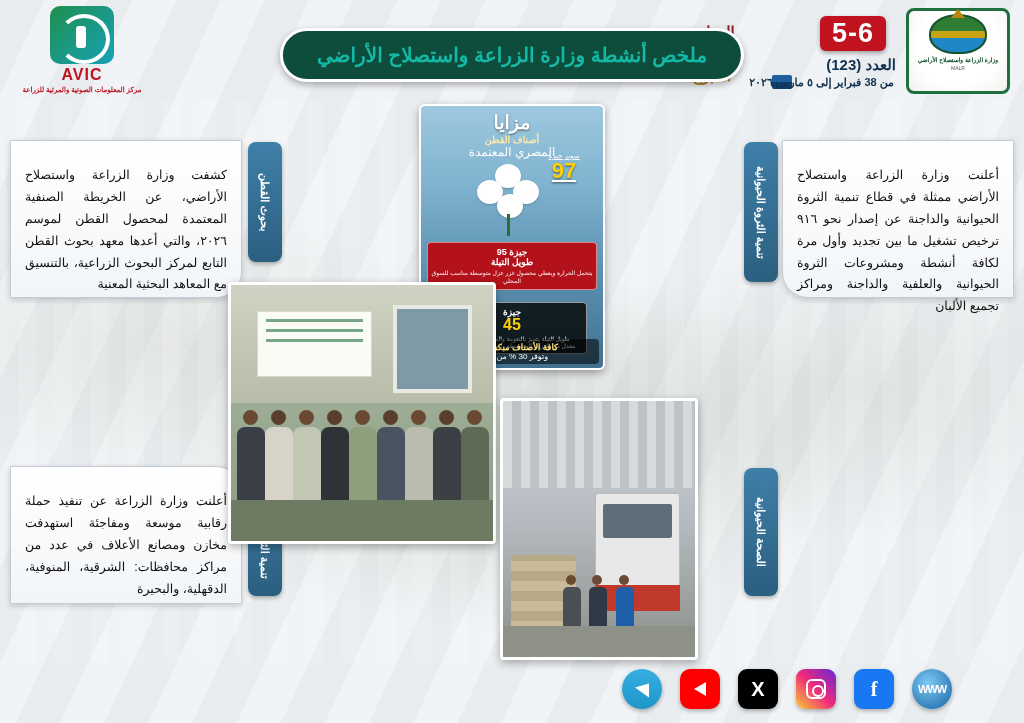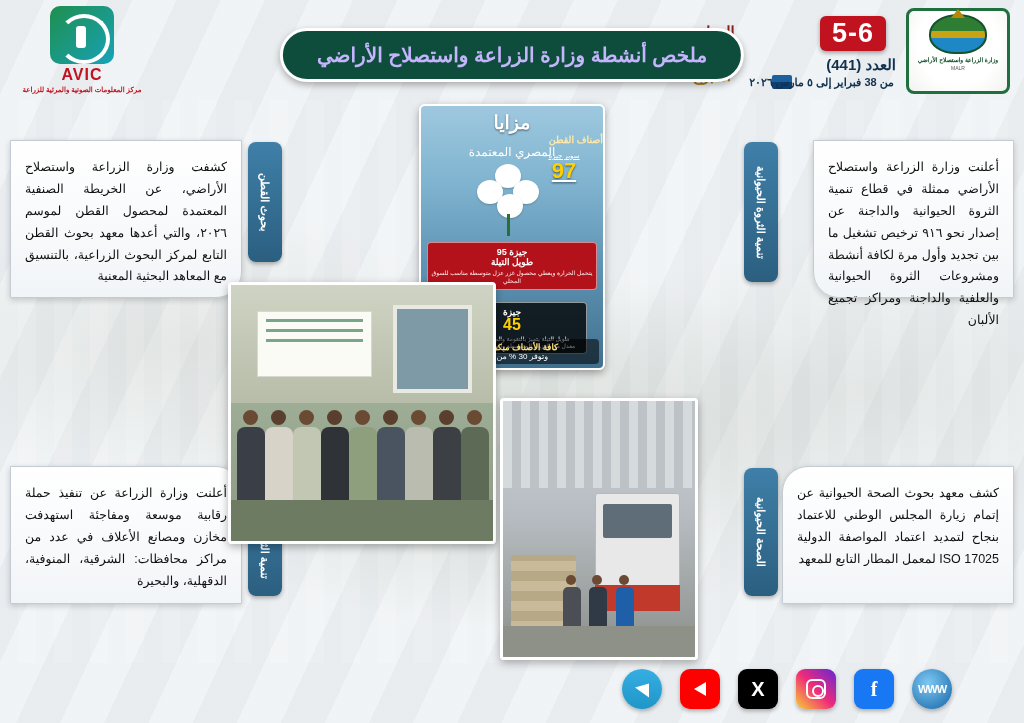--- a/index.html
+++ b/index.html
@@ -80,21 +80,21 @@
   }
   .agri-week .t1 { font-size: 15px; font-weight: bold; color: #8a1c1c; }
   .agri-week .t2 { font-size: 15px; font-weight: bold; color: #b07b12; }
   .agri-week .leaf {
     width: 30px; height: 22px; background: #2e8b3d;
     border-radius: 0 60% 0 60%; transform: rotate(-18deg); margin: 2px 0;
   }
 
   .title-pill {
     position: absolute; top: 28px; left: 50%; transform: translateX(-50%);
-    background: #0e4d3c; color: #c4b5fd; border: 3px solid #ffffff;
+    background: #0e4d3c; color: #14b8a6; border: 3px solid #ffffff;
     border-radius: 30px; padding: 12px 34px;
     font-size: 20px; font-weight: bold; white-space: nowrap;
     box-shadow: 0 3px 7px rgba(0,0,0,.3);
   }
 
   .logo-avic {
     position: absolute; top: 6px; left: 16px; width: 132px; height: 96px;
     display: flex; flex-direction: column; align-items: center; justify-content: flex-start;
   }
   .logo-avic .mark {
@@ -123,41 +123,41 @@
     box-shadow: 0 2px 4px rgba(0,0,0,.3);
     padding: 6px 0;
   }
 
   
   .panel {
     position: absolute;
     background: linear-gradient(180deg, #ffffff 0%, #f2f5f8 100%);
     border: 1px solid #c3ccd4;
     box-shadow: 0 2px 6px rgba(0,0,0,.18);
-    padding: 16px 14px;
+    padding: 24px 14px;
     font-size: 12.5px; line-height: 1.75; color: #111;
     text-align: justify;
   }
   .panel.corner-l { border-radius: 0 0 0 26px; }
   .panel.corner-r { border-radius: 0 0 26px 0; }
   .panel.corner-tl { border-radius: 26px 0 0 0; }
   .panel.corner-tr { border-radius: 0 26px 0 0; }
 
   
   .cotton {
     position: absolute; left: 50%; transform: translateX(-50%); top: 104px;
     width: 186px; height: 266px; border-radius: 6px; overflow: hidden;
     border: 2px solid #ffffff;
     background: linear-gradient(180deg, #9ec8df 0%, #7fb3cf 30%, #5f94b4 60%, #41708f 100%);
     box-shadow: 0 3px 8px rgba(0,0,0,.35);
     color:#fff;
   }
   .cotton .hdr { text-align:center; padding-top:5px; }
   .cotton .hdr .h1 { font-size: 19px; font-weight: bold; color:#ffffff; text-shadow:0 1px 2px #00000088;}
-  .cotton .hdr .h2 { font-size: 9.5px; color:#ffe9a8; font-weight:bold;text-align:right; }
+  .cotton .hdr .h2 { font-size: 9.5px; color:#ffe9a8; font-weight:bold; }
   .cotton .hdr .h3 { font-size: 12px; color:#ffffff;text-align:center; }
   .cotton .super {
     position:absolute; top:46px; right:10px; text-align:center; width:58px;text-decoration:underline;
   }
   .cotton .super .lab { font-size: 7px; color:#fff; }
   .cotton .super .val { font-size: 22px; font-weight:bold; color:#ffd000; line-height:1; text-shadow:0 1px 2px #0008;}
   .boll {
     position:absolute; top: 58px; left: 48px; width: 82px; height: 72px;
   }
   .boll .p { position:absolute; width:26px;height:24px;background:#fff;border-radius:50%;box-shadow:0 1px 2px #0003;}
@@ -255,47 +255,46 @@
   <div class="header">
 
     <div class="logo-malr">
       <div class="crest"></div>
       <div class="lbl">وزارة الزراعة واستصلاح الأراضي</div>
       <div class="lbl2">MALR</div>
     </div>
 
     <div class="week-badge">
       <div class="num">5-6</div>
-      <div class="issue">العدد (441)</div>
+      <div class="issue">العدد (123)</div>
       <div class="book-icon"></div>
       <div class="dates">من 38 فبراير إلى ٥ مارس ٢٠٢٦</div>
     </div>
 
     <div class="agri-week">
       <div class="t1">الزراعة</div>
       <div class="leaf"></div>
       <div class="t2">أسبوع</div>
     </div>
 
     <div class="title-pill">ملخص أنشطة وزارة الزراعة واستصلاح الأراضي</div>
 
     <div class="logo-avic">
       <div class="mark"></div>
       <div class="avic-txt">AVIC</div>
       <div class="sub">مركز المعلومات الصوتية والمرئية للزراعة</div>
     </div>
   </div>
 
-  <div class="panel corner-l" style="right:10px; top:140px; width:201px; height:158px;">أعلنت وزارة الزراعة واستصلاح الأراضي ممثلة في قطاع تنمية الثروة الحيوانية والداجنة عن إصدار نحو ٩١٦ ترخيص تشغيل ما بين تجديد وأول مرة لكافة أنشطة ومشروعات الثروة الحيوانية والعلفية والداجنة ومراكز تجميع الألبان</div>
+  <div class="panel corner-l" style="right:10px; top:140px; width:232px; height:158px;">أعلنت وزارة الزراعة واستصلاح الأراضي ممثلة في قطاع تنمية الثروة الحيوانية والداجنة عن إصدار نحو ٩١٦ ترخيص تشغيل ما بين تجديد وأول مرة لكافة أنشطة ومشروعات الثروة الحيوانية والعلفية والداجنة ومراكز تجميع الألبان</div>
   <div class="vtab" style="right:246px; top:142px; height:140px;">تنمية الثروة الحيوانية</div>
 
   <div class="panel corner-r" style="left:10px; top:140px; width:232px; height:158px;">كشفت وزارة الزراعة واستصلاح الأراضي، عن الخريطة الصنفية المعتمدة لمحصول القطن لموسم ٢٠٢٦، والتي أعدها معهد بحوث القطن التابع لمركز البحوث الزراعية، بالتنسيق مع المعاهد البحثية المعنية</div>
   <div class="vtab" style="left:248px; top:142px; height:120px;">بحوث القطن</div>
 
-  <div class="panel corner-tl" style="right:10px; top:466px; width:232px; height:138px;">كشف معهد بحوث الصحة الحيوانية عن إتمام زيارة المجلس الوطني للاعتماد  بنجاح لتمديد اعتماد المواصفة الدولية ISO 17025 لمعمل المطار التابع للمعهد</div>
   <div class="vtab" style="right:246px; top:468px; height:128px;">الصحة الحيوانية</div>
 
   <div class="panel corner-tr" style="left:10px; top:466px; width:232px; height:138px;">أعلنت وزارة الزراعة عن تنفيذ حملة رقابية موسعة ومفاجئة استهدفت مخازن ومصانع الأعلاف في عدد من مراكز محافظات: الشرقية، المنوفية، الدقهلية، والبحيرة</div>
   <div class="vtab" style="left:248px; top:468px; height:128px;">تنمية الثروة الحيوانية</div>
 
   <div class="cotton">
     <div class="hdr">
       <div class="h1">مزايا</div>
       <div class="h2">أصناف القطن</div>
       <div class="h3">المصري المعتمدة</div>

